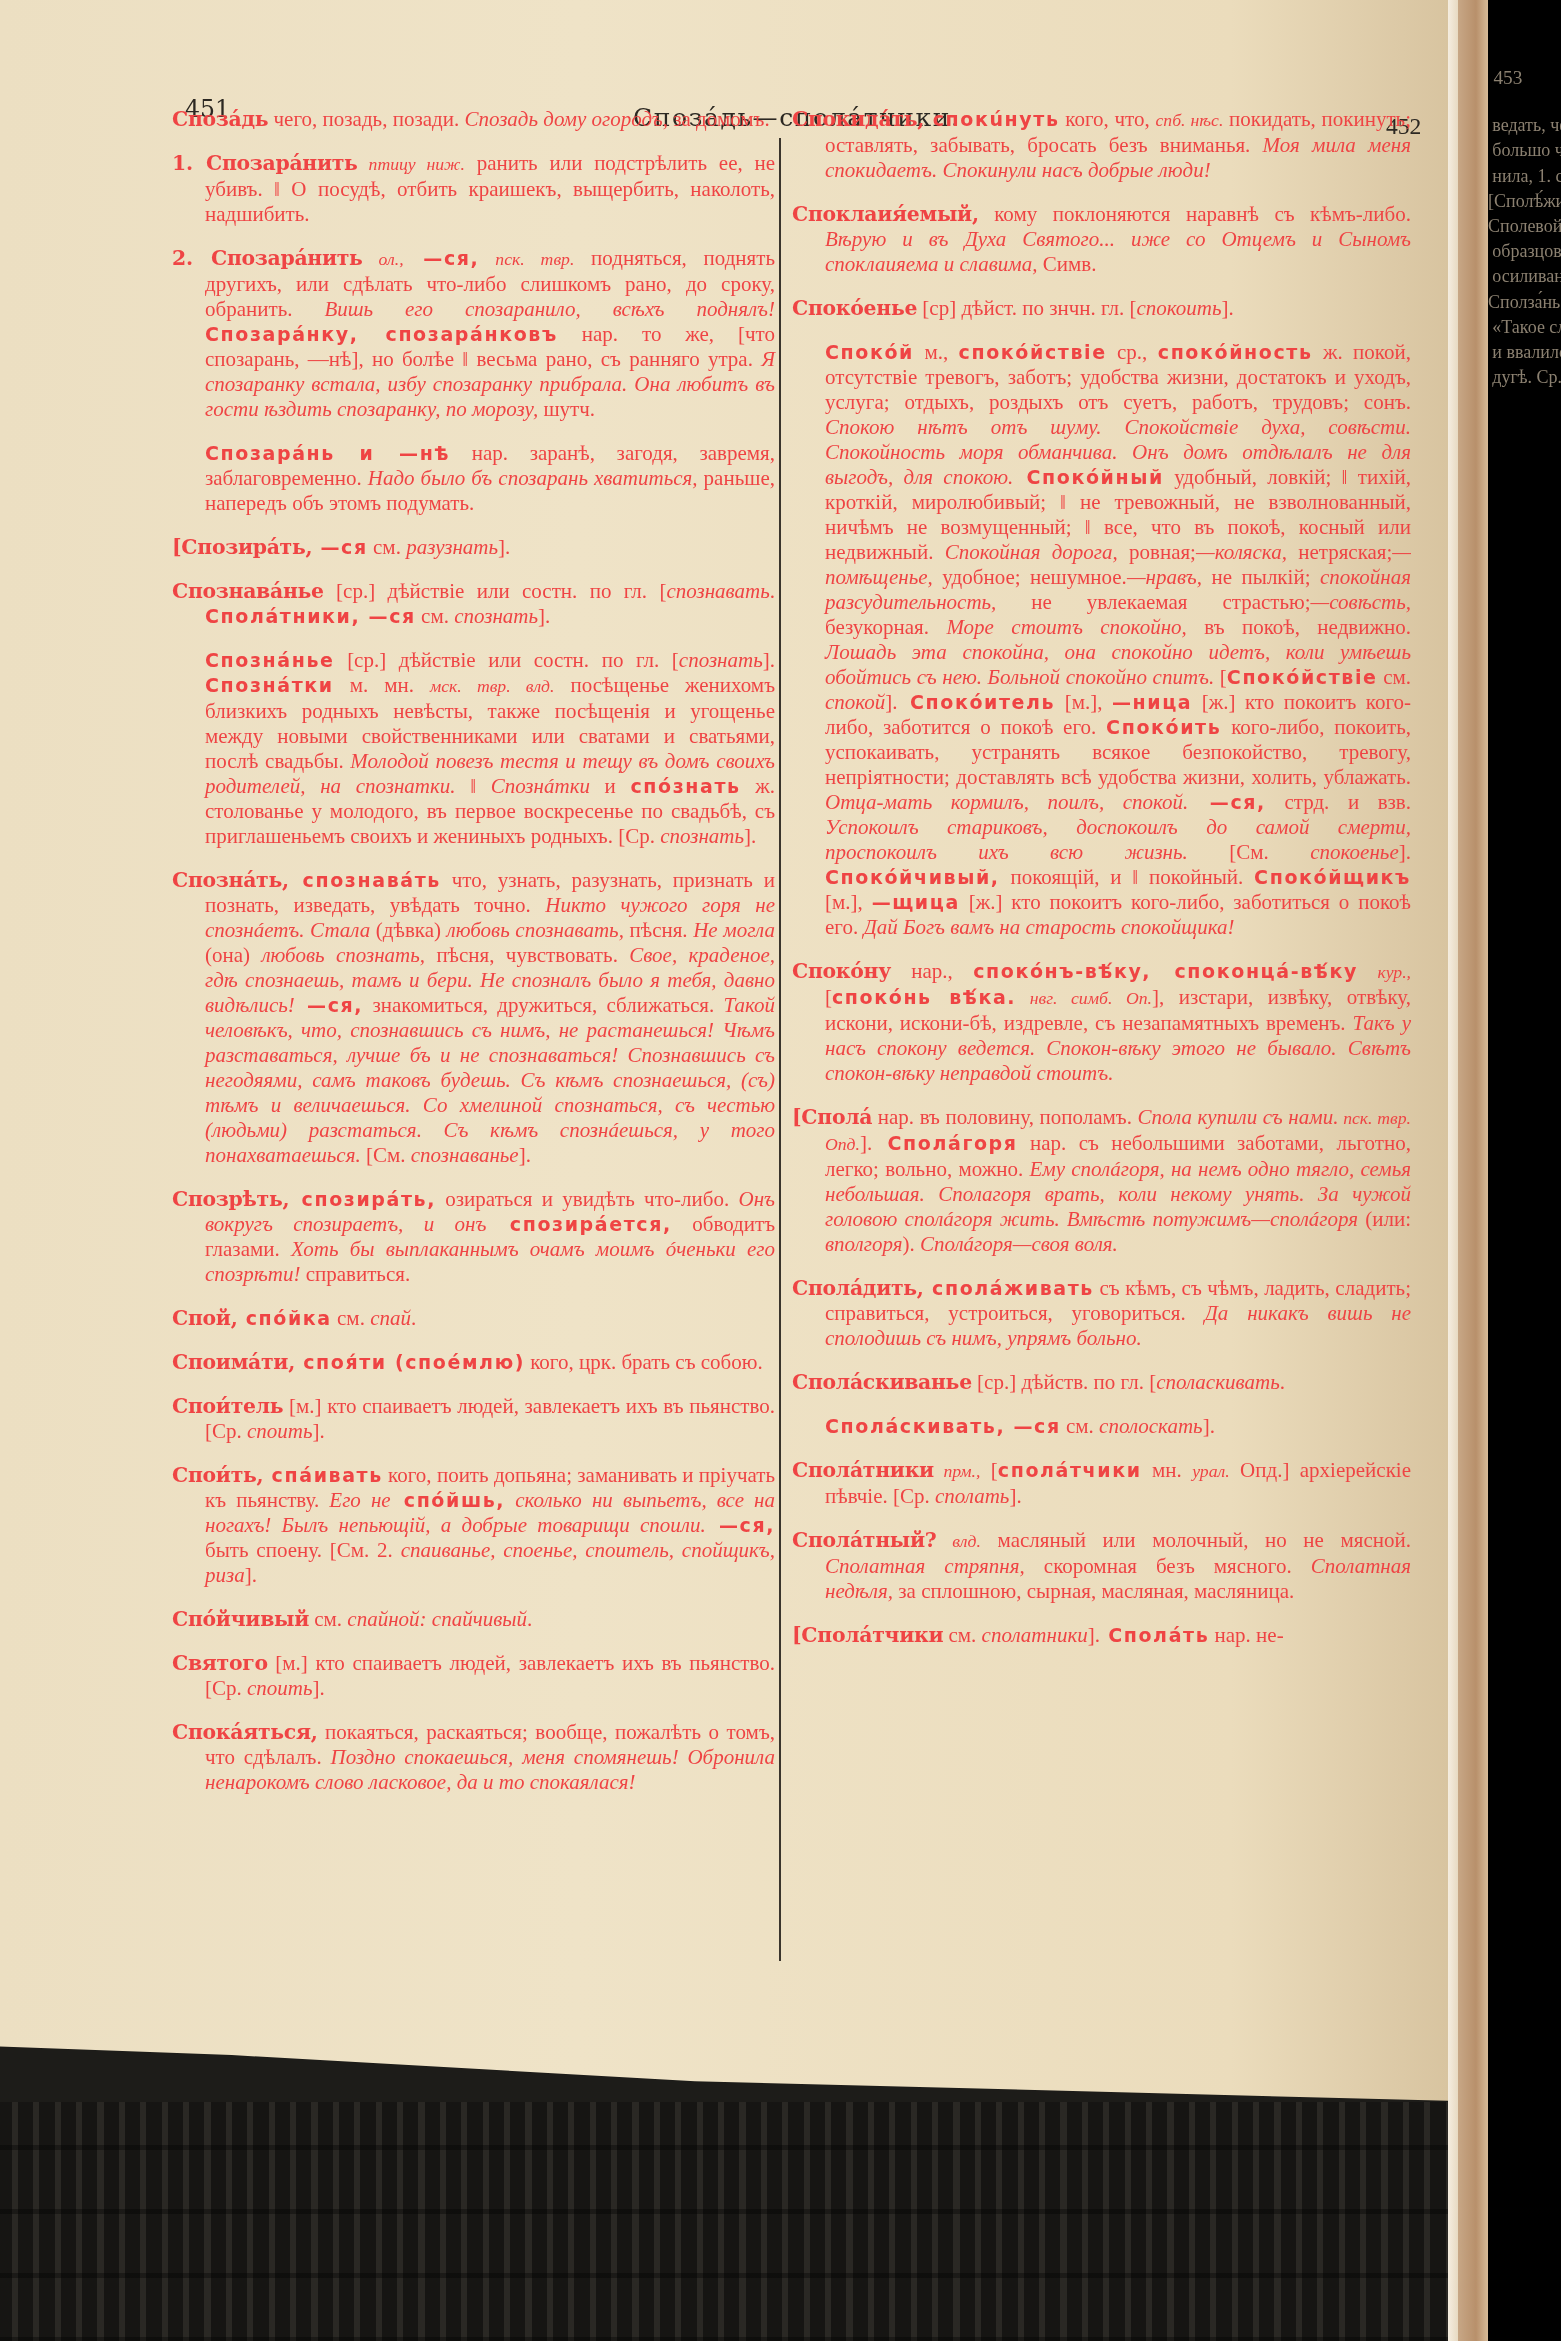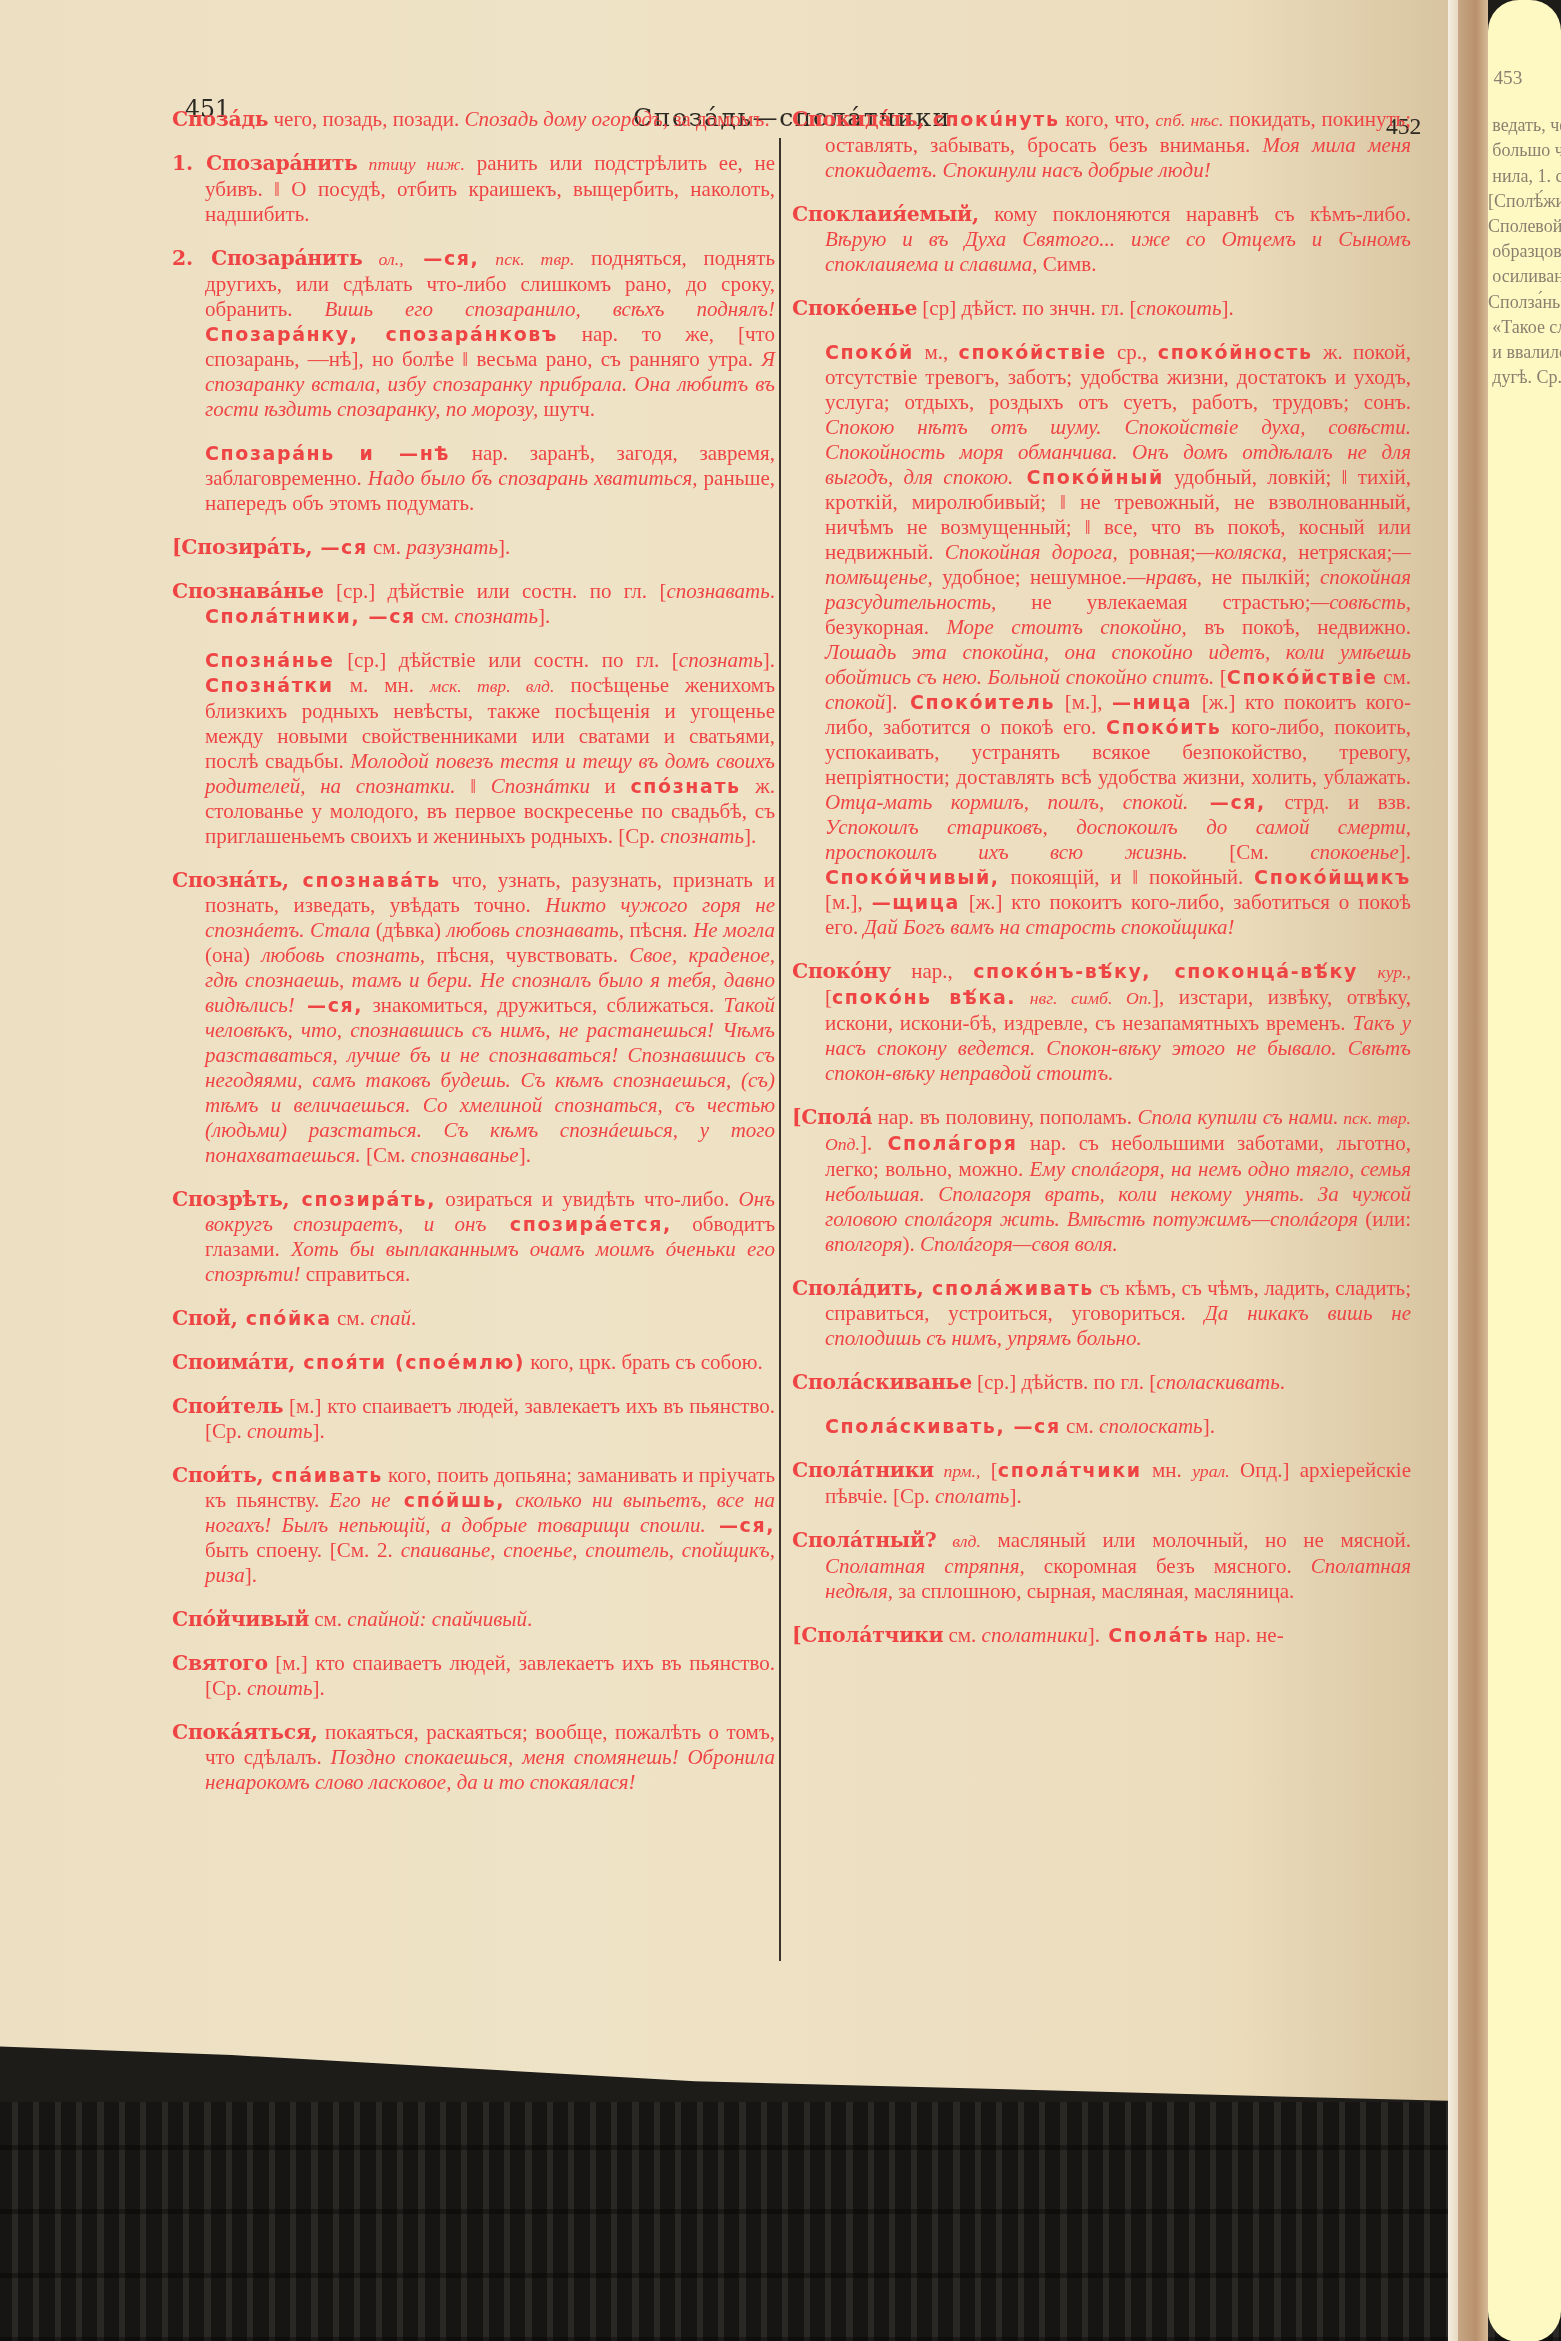--- a/index.html
+++ b/index.html
@@ -26,23 +26,22 @@
     .spine {
       position: absolute; left: 1448px; top: 0; width: 10.7px; height: 2342px;
       background: linear-gradient(90deg, #f5ede0, #e6d8bf);
     }
     .gutter {
       position: absolute; left: 1458px; top: 0; width: 29.5px; height: 2342px;
       background: linear-gradient(90deg, #c7a786, #b8906b 60%, #d7bb98);
     }
     .next-page {
       position: absolute; left: 1488px; top: 0; width: 73px; height: 2342px;
-      background: #fef9c3; overflow: hidden; color: #8b8070;
+      background: #000000; overflow: hidden; color: #8b8070;
       filter: blur(0.6px);
-      border-radius: 31px;
     }
     .next-page .num { position: absolute; left: 5.4px; top: 67px; font-size: 19.3px; }
     .next-page .ln { position: absolute; left: 4.3px; font-size: 18px; white-space: nowrap; }
 
     .header { position: absolute; top: 70px; left: 0; width: 1448px; height: 43px; color: #2c2822; margin-top: 22px; }
     .pnum-left { position: absolute; left: 185px; top: 2.7px; font-size: 23.6px; font-family: "DejaVu Serif", serif; }
     .pnum-right { position: absolute; left: 1386px; top: 21.4px; font-size: 23.6px; font-family: Liberation Serif, serif; }
     .running-head {
       position: absolute; left: 633px; top: 10.7px; font-size: 25px; letter-spacing: 1.6px;
       font-family: "DejaVu Serif", serif;

